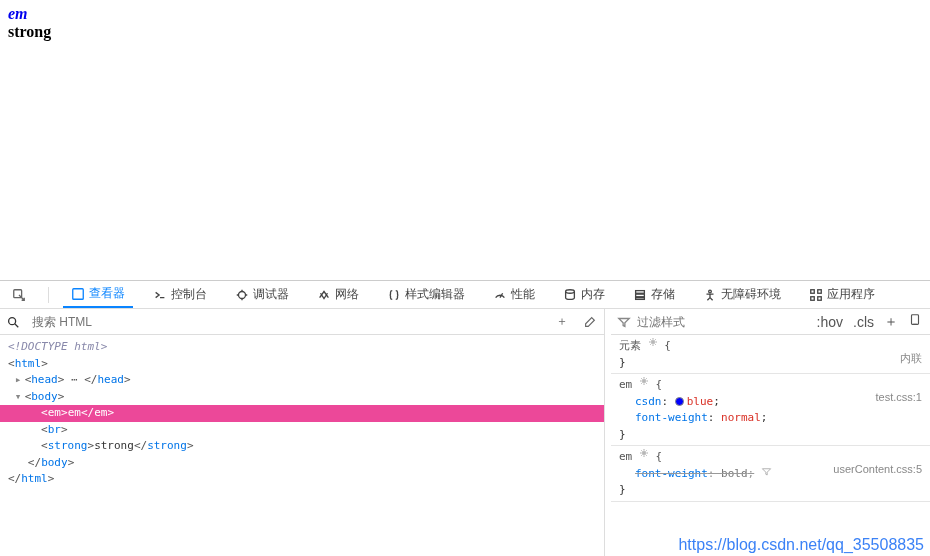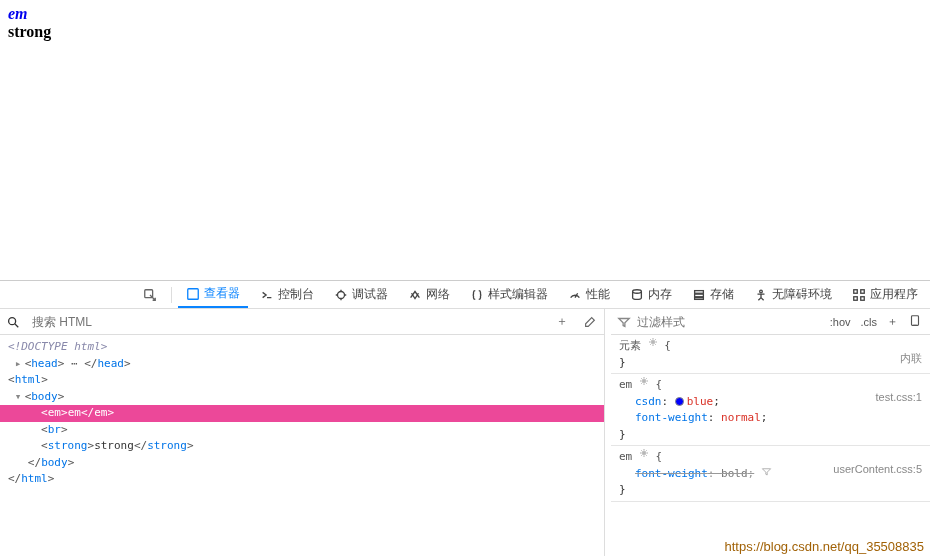--- a/index.html
+++ b/index.html
@@ -2,21 +2,21 @@
 <html><head>
 <meta charset="utf-8">
 <style>
 * { box-sizing: border-box; margin: 0; padding: 0; }
 body { font-family: -apple-system, "Segoe UI", Arial, sans-serif; font-size: 12px; color: #333; background: #fff; width: 930px; height: 556px; display: flex; flex-direction: column; overflow: hidden; }
 .page-content { padding: 5px 8px; flex: 0 0 280px; background: #fff; }
 .page-content .em-text { font-style: italic; font-weight: bold; color: #0000ee; font-size: 16px; font-family: "Times New Roman", serif; }
 .page-content .strong-text { font-weight: bold; color: #000; font-size: 16px; font-family: "Times New Roman", serif; }
 
 .devtools { flex: 1; display: flex; flex-direction: column; border-top: 1px solid #ccc; background: #fff; }
-.toolbar { display: flex; align-items: center; height: 28px; border-bottom: 1px solid #ddd; gap: 4px; padding: 0 4px; justify-content: flex-end; }
+.toolbar { display: flex; align-items: center; height: 28px; border-bottom: 1px solid #ddd; gap: 12px; padding: 0 4px; }
 .toolbar-item { display: inline-flex; align-items: center; gap: 4px; padding: 0 8px; height: 100%; cursor: pointer; color: #444; }
 .toolbar-item.active { color: #0a84ff; border-bottom: 2px solid #0a84ff; }
 .toolbar-icon { display: inline-flex; width: 14px; height: 14px; align-items: center; justify-content: center; }
 .toolbar-icon svg { width: 14px; height: 14px; stroke: currentColor; fill: none; stroke-width: 1.5; }
 .toolbar-icon.picker { color: #666; }
 .panels { flex: 1; display: flex; }
 .left-panel { width: 605px; display: flex; flex-direction: column; border-right: 1px solid #ddd; }
 .right-panel { flex: 1; display: flex; flex-direction: column; position: relative; margin-left: 6px; }
 .search-row { display: flex; align-items: center; height: 26px; border-bottom: 1px solid #ddd; padding: 0 6px; gap: 12px; }
 .search-input { flex: 1; border: none; outline: none; font-size: 12px; color: #888; }
@@ -26,35 +26,35 @@
 .dom-line .tag { color: #0074e8; }
 .dom-line .doctype { color: #88a; font-style: italic; }
 .dom-line .text { color: #333; }
 .dom-line.selected { background: #ec4899; color: #fff; }
 .dom-line.selected .tag { color: #fff; }
 .dom-line.selected .text { color: #fff; }
 .twisty { display: inline-block; width: 10px; color: #888; }
 
 .filter-row { display: flex; align-items: center; height: 26px; border-bottom: 1px solid #ddd; padding: 0 6px; gap: 6px; color: #888; }
 .filter-input { flex: 1; border: none; outline: none; font-size: 12px; color: #888; }
-.rt-btn { font-size: 11px; color: #555; cursor: pointer; padding: 0 2px; }
+.rt-btn { font-size: 14px; color: #555; cursor: pointer; padding: 0 2px; }
 
 .rules { flex: 1; padding: 0; font-family: Consolas, Menlo, monospace; font-size: 11px; line-height: 1.5; overflow: auto; }
 .rule-block { border-bottom: 1px solid #e5e5e5; padding: 2px 8px; position: relative; }
 .rule-head { color: #555; }
 .rule-src { position: absolute; right: 8px; top: 15px; color: #888; font-family: -apple-system, Arial, sans-serif; }
 .rule-prop { padding-left: 16px; }
 .prop-name { color: #0074e8; }
 .prop-val { color: #555; }
 .prop-val.kw { color: #d93025; }
 .prop-val.norm { color: #777; }
 .swatch { display: inline-block; width: 9px; height: 9px; border-radius: 50%; background: #0000ff; margin: 0 3px -1px 0; border: 1px solid #888; }
 .strike { text-decoration: line-through; color: #999; }
 .filter-icon { color: #aaa; }
-.watermark { position: absolute; right: 6px; bottom: 2px; color: #a16207; font-size: 13px; font-family: Arial, sans-serif; pointer-events: none; }
+.watermark { position: absolute; right: 6px; bottom: 2px; color: #3b82f6; font-size: 16px; font-family: Arial, sans-serif; pointer-events: none; }
 .sep { width: 1px; height: 16px; background: #ddd; margin: 0 2px; }
 </style>
 </head>
 <body>
 
 <div class="page-content">
   <span class="em-text">em</span><br>
   <span class="strong-text">strong</span>
 </div>
 
@@ -175,22 +175,22 @@
         <input class="search-input" placeholder="搜索 HTML" style="">
         <span class="mini-btn">＋</span>
         <span class="mini-btn">
             <svg viewBox="0 0 16 16" width="14" height="14" stroke="currentColor" fill="none" stroke-width="1.3">
               <path d="M10 3 L13 6 L6 13 L3 13 L3 10 Z"></path>
             </svg>
           </span>
       </div>
       <div class="dom-tree">
         <div class="dom-line"><span class="doctype">&lt;!DOCTYPE html&gt;</span></div>
+        <div class="dom-line">&lt;<span class="tag">html</span>&gt;</div>
         <div class="dom-line"> <span class="twisty">▸</span>&lt;<span class="tag">head</span>&gt; ⋯ &lt;/<span class="tag">head</span>&gt;</div>
-        <div class="dom-line">&lt;<span class="tag">html</span>&gt;</div>
         <div class="dom-line"> <span class="twisty">▾</span>&lt;<span class="tag">body</span>&gt;</div>
         <div class="dom-line selected">     &lt;<span class="tag">em</span>&gt;<span class="text">em</span>&lt;/<span class="tag">em</span>&gt;</div>
         <div class="dom-line">     &lt;<span class="tag">br</span>&gt;</div>
         <div class="dom-line">     &lt;<span class="tag">strong</span>&gt;<span class="text">strong</span>&lt;/<span class="tag">strong</span>&gt;</div>
         <div class="dom-line">   &lt;/<span class="tag">body</span>&gt;</div>
         <div class="dom-line">&lt;/<span class="tag">html</span>&gt;</div>
       </div>
     </div>
 
     <div class="right-panel">

